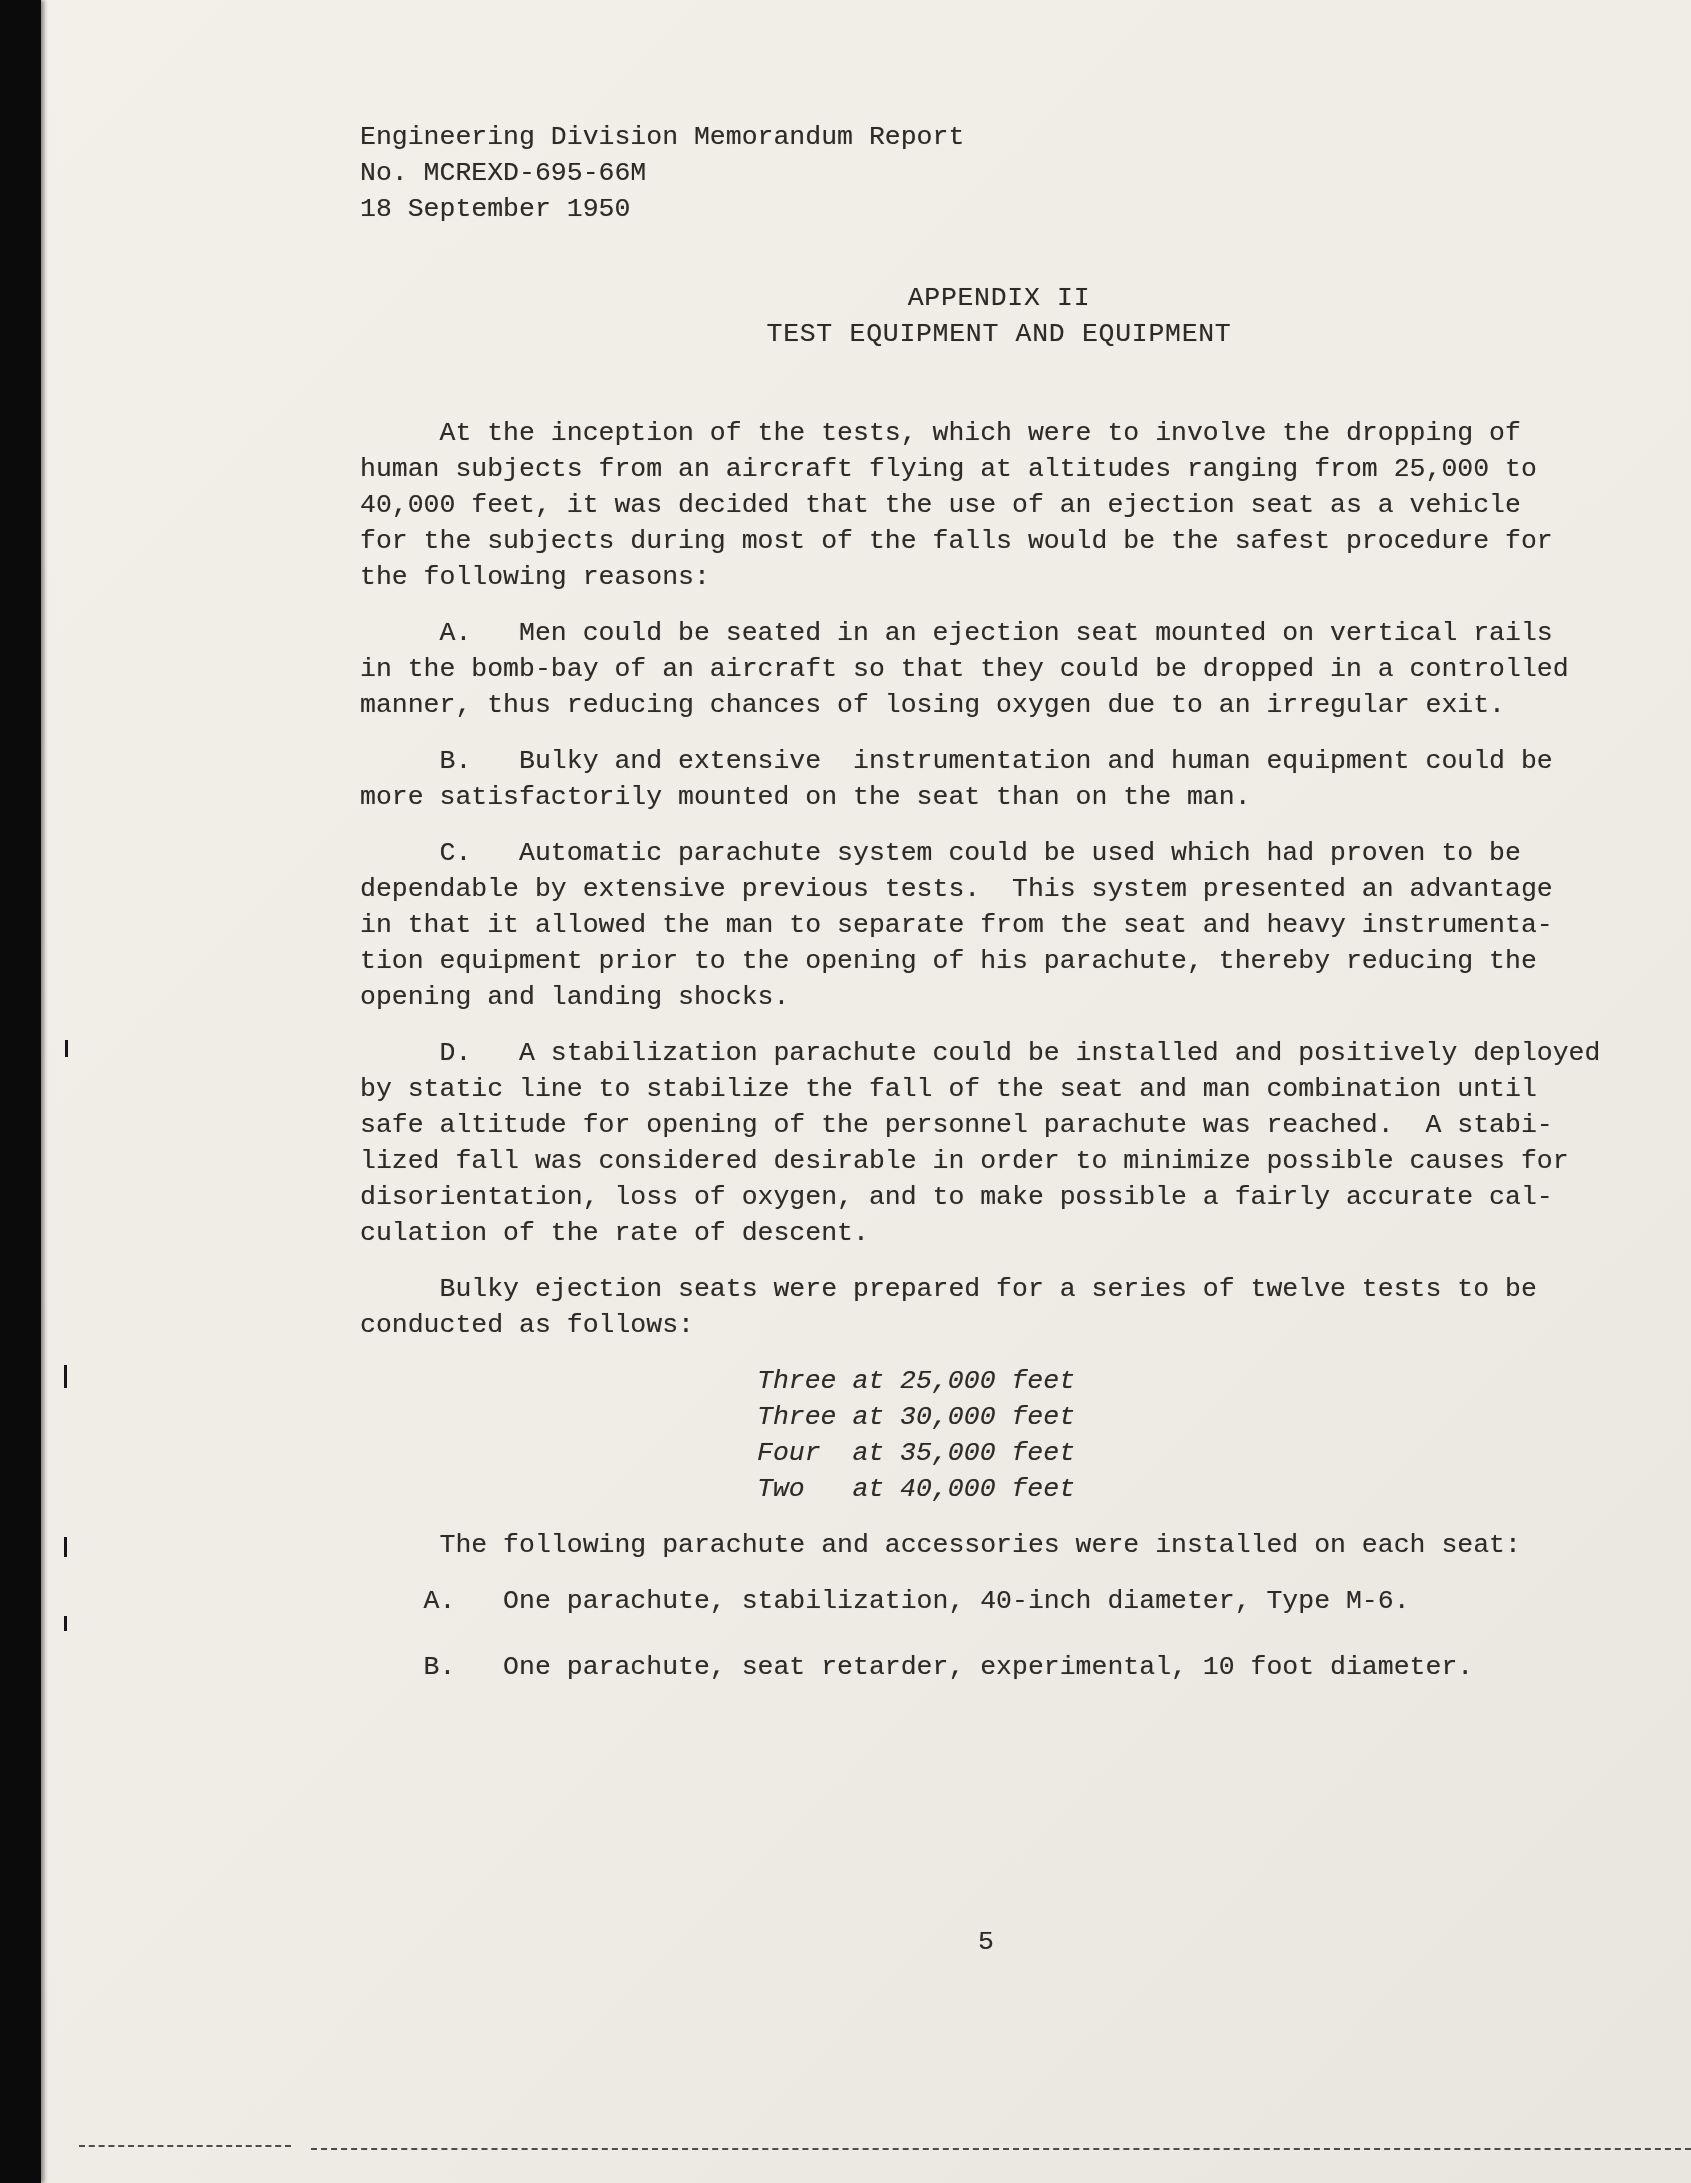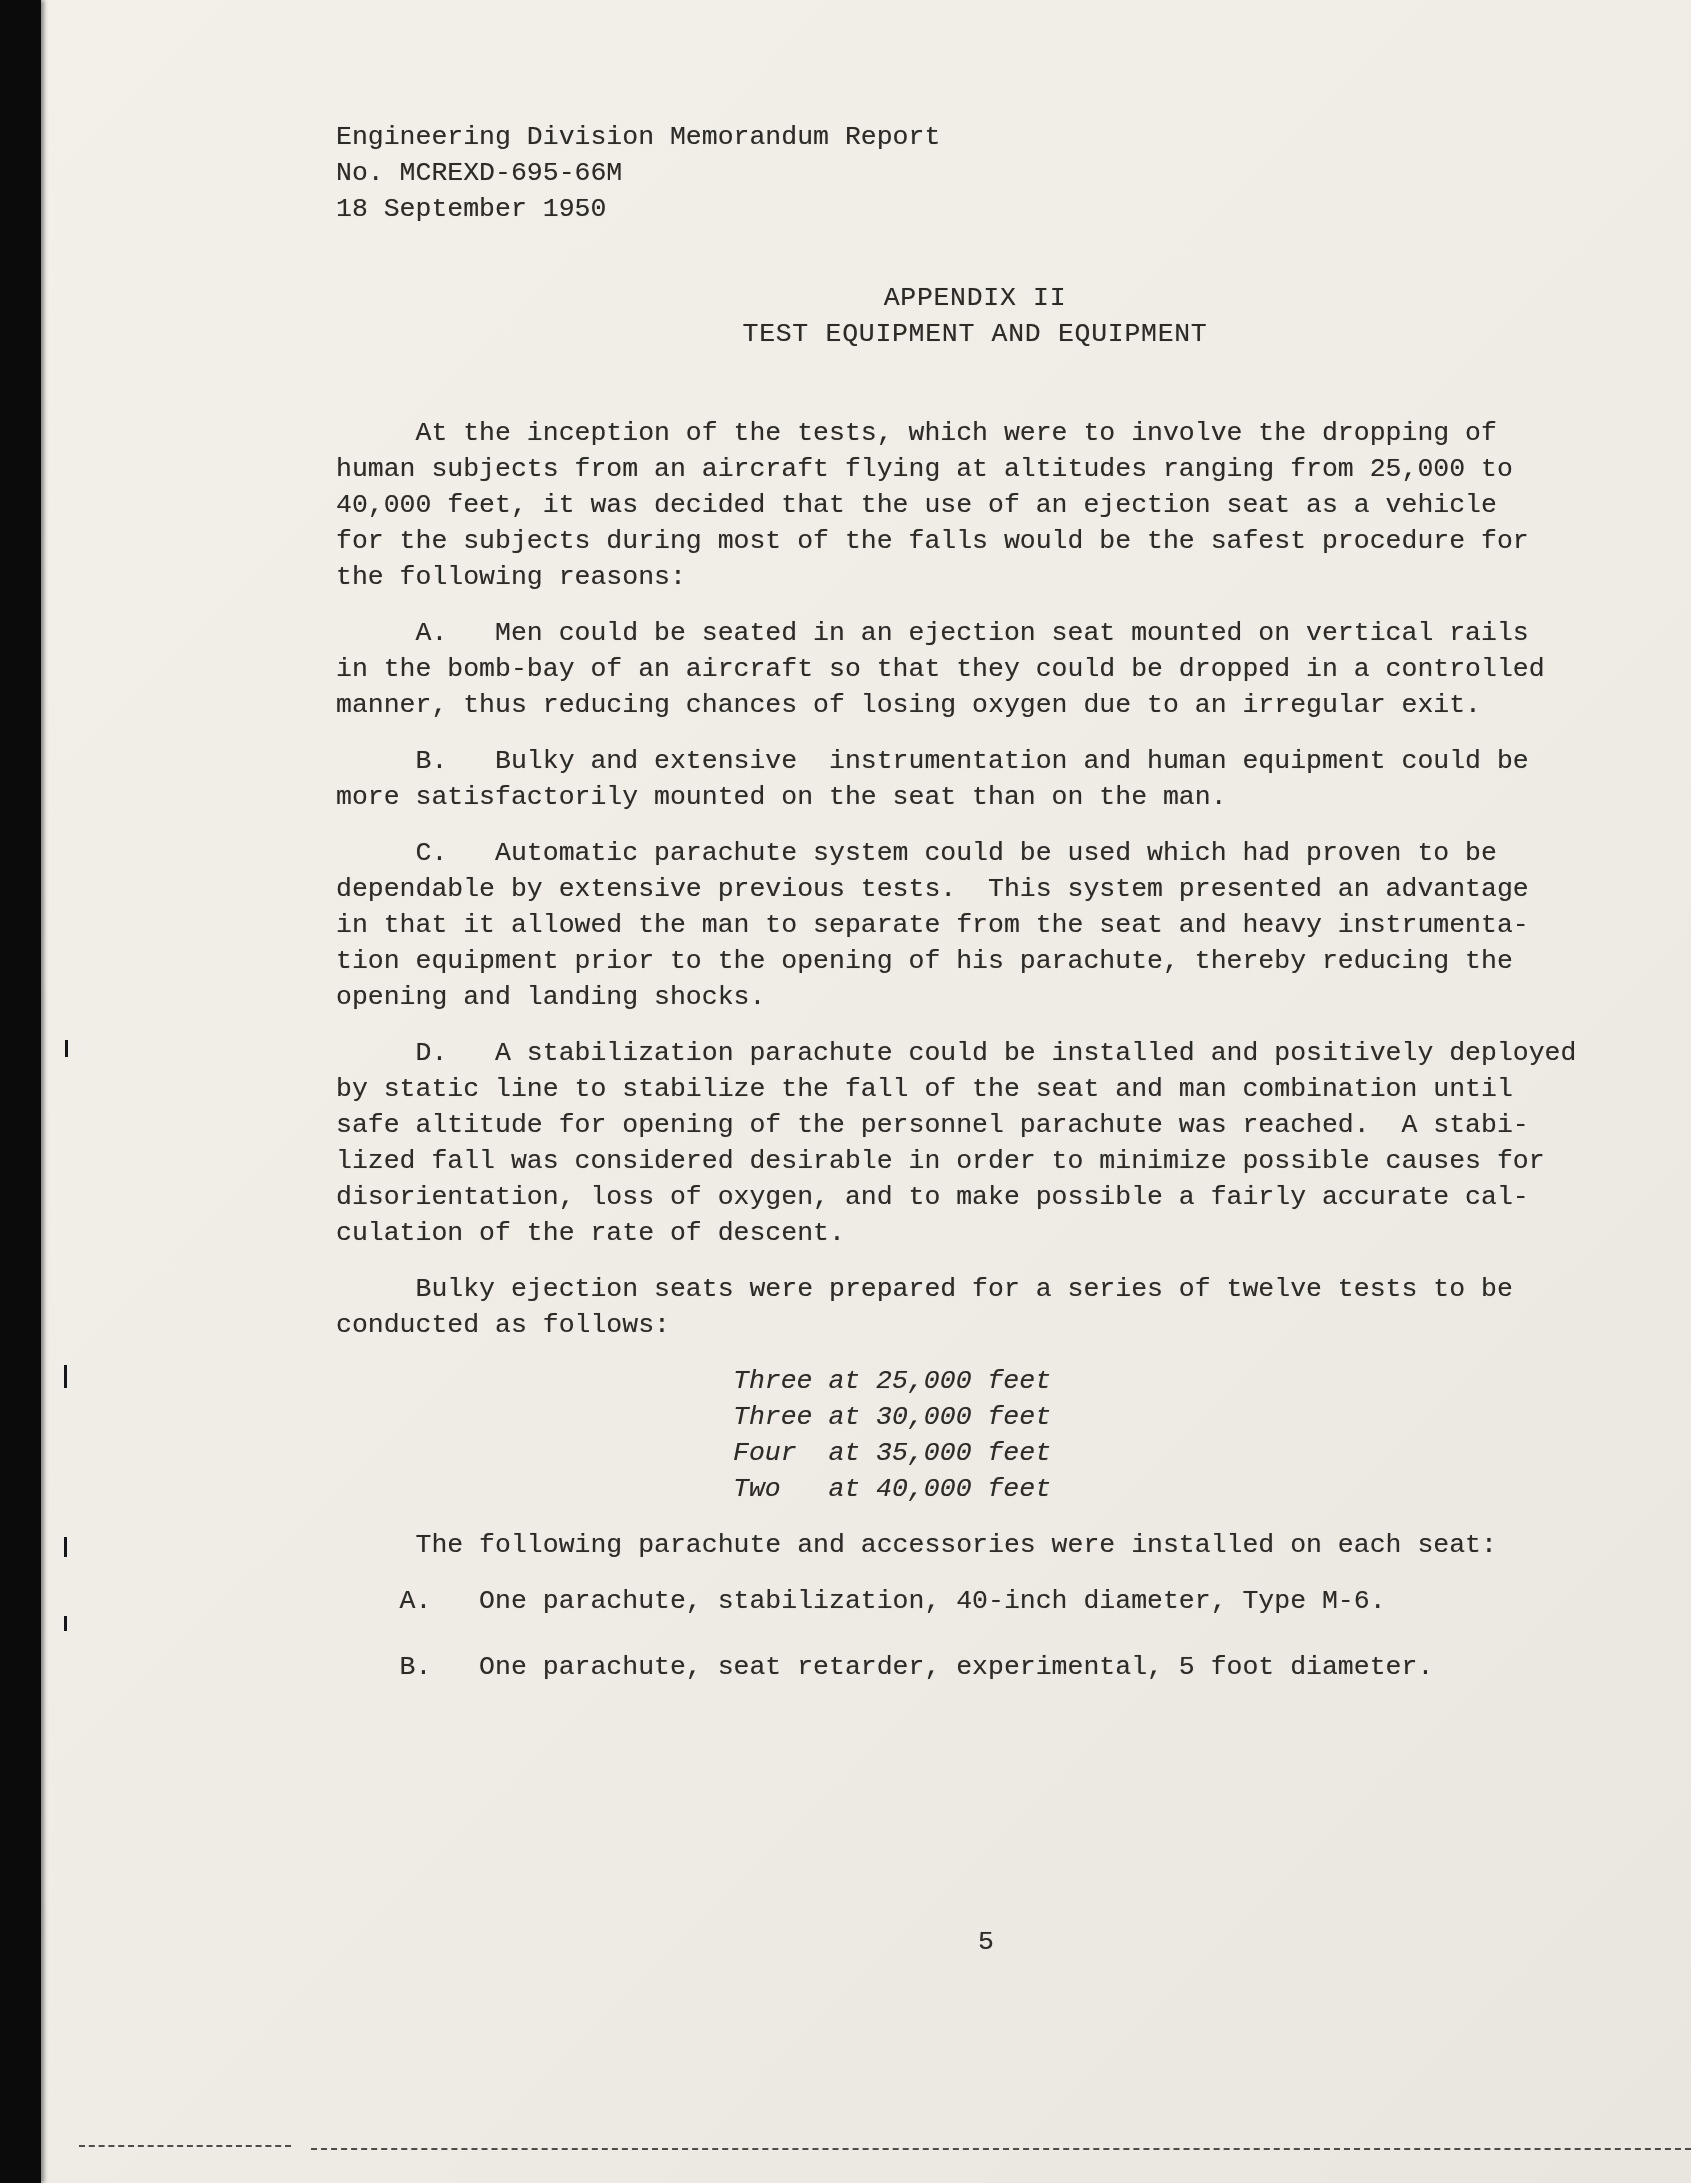--- a/index.html
+++ b/index.html
@@ -19,21 +19,21 @@
     width: 41px; height: 100%;
     background: #0b0b0b;
     box-shadow: 2.6px 0 4px rgba(20,20,20,0.45);
   }
   .scan-mark {
     position: absolute;
     background: #16151a;
   }
   .content {
     position: absolute;
-    left: 336px;
+    left: 360px;
     top: 119px;
     width: 1278px;
   }
   .tblock {
     white-space: pre;
     font-size: 26.5px;
     line-height: 36px;
     margin-bottom: 20px;
     text-shadow: 0 0 0.7px rgba(40,38,34,0.4);
   }
@@ -111,21 +111,21 @@
     <div class="tblock schedule">Three at 25,000 feet
 Three at 30,000 feet
 Four  at 35,000 feet
 Two   at 40,000 feet</div>
 
 
     <div class="tblock">     The following parachute and accessories were installed on each seat:</div>
 
     <div class="tblock accessory">    A.   One parachute, stabilization, 40-inch diameter, Type M-6.</div>
 
-    <div class="tblock accessory">    B.   One parachute, seat retarder, experimental, 5 foot diameter.</div>
+    <div class="tblock accessory">    B.   One parachute, seat retarder, experimental, 10 foot diameter.</div>
 
 
   </div>
 
   <div class="page-number">5</div>
 
   <div class="bottom-dash dash-left"></div>
   <div class="bottom-dash dash-right"></div>
 
 </div>

